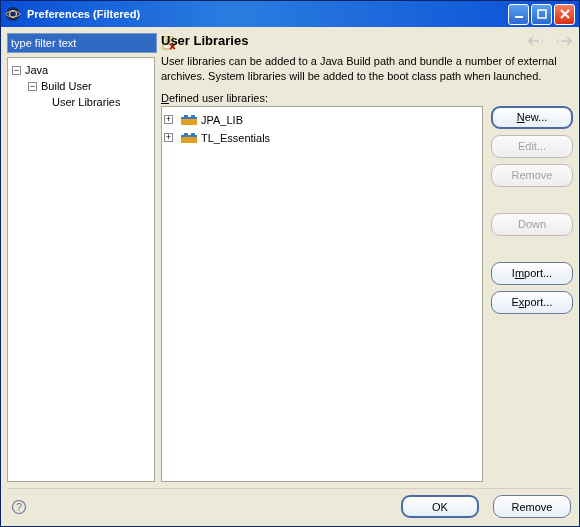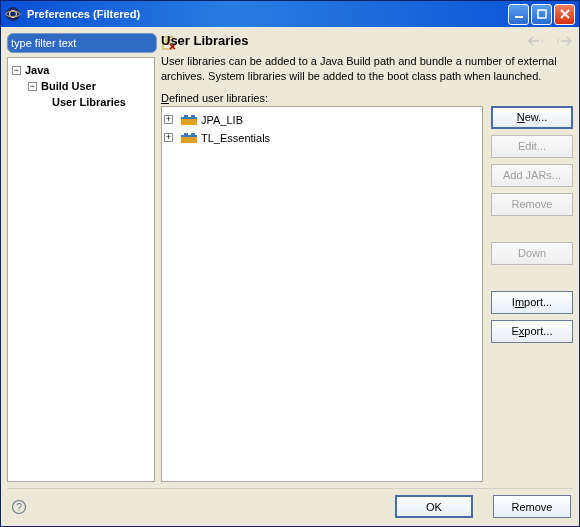--- a/index.html
+++ b/index.html
@@ -11,46 +11,46 @@
   .titlebar-title { flex: 1; }
   .winbtns { display: flex; gap: 2px; }
   .winbtn { width: 21px; height: 21px; border: 1px solid #fff; border-radius: 3px; display:flex; align-items:center; justify-content:center; background: linear-gradient(#5aa0f0,#2a6ad0); cursor:pointer; }
   .winbtn.close { background: linear-gradient(#f08060,#d83010); }
   .winbtn svg { width:12px; height:12px; }
   .body { flex:1; display:flex; flex-direction:column; padding: 6px; }
   .content-row { flex:1; display:flex; gap:6px; min-height:0; }
   .left-col { width: 148px; display:flex; flex-direction:column; }
   .filter-row { display:flex; align-items:center; gap:4px; margin-bottom:4px; }
   .filter-input { flex:1; height:20px; border:1px solid #7a9ac0; background:#fff; padding:1px 3px; color:#000; }
-  .filter-input.placeholder { background:#316ac5; color:#fff;border-radius:6px; }
+  .filter-input.placeholder { background:#316ac5; color:#fff; }
   .clear-btn { width:20px; height:20px; display:flex; align-items:center; justify-content:center; cursor:pointer; }
   .tree { flex:1; border:1px solid #aca899; background:#fff; overflow:auto; padding:4px 2px; }
   .tree-row { display:flex; align-items:center; height:16px; white-space:nowrap; cursor:pointer; }
   .tw { width:9px; height:9px; border:1px solid #8a8a8a; margin-right:4px; display:inline-flex; align-items:center; justify-content:center; font-size:9px; line-height:7px; color:#000; background:#fff; }
-  .tree-label { color:#000;font-weight:bold; }
+  .tree-label { color:#000; }
   .right-col { flex:1; display:flex; flex-direction:column; min-height:0; }
   .header-row { display:flex; align-items:center; margin-bottom:6px; }
   .section-title { font-size:13px; font-weight:bold; color:#000; }
   .nav-arrows { margin-left:auto; display:flex; gap:10px; align-items:center; color:#c0c0c0; }
   .nav-arrow { display:flex; align-items:center; cursor:default; }
   .desc { color:#000; line-height:1.35; margin-bottom:8px; }
   .field-label { color:#000; margin-bottom:2px; }
   .main-row { flex:1; display:flex; gap:8px; min-height:0; }
   .listbox { flex:1; border:1px solid #aca899; background:#fff; overflow:auto; padding:4px 2px; }
   .list-item { display:flex; align-items:center; gap:4px; height:18px; white-space:nowrap; cursor:pointer; }
   .lib-icon { display:inline-block; width:16px; height:12px; }
   .lib-icon svg { width:16px; height:12px; }
   .btn-col { width:82px; display:flex; flex-direction:column; gap:6px; }
-  .btn { height:23px; border:1px solid #6a7a98; background:linear-gradient(#fefefe,#e7eff8); border-radius:0; display:flex; align-items:center; justify-content:center; cursor:pointer; color:#000; }
+  .btn { height:23px; border:1px solid #6a7a98; background:linear-gradient(#fefefe,#e7eff8); border-radius:9px; display:flex; align-items:center; justify-content:center; cursor:pointer; color:#000; }
   .btn.disabled { color:#a0a0a0; border-color:#bcbcbc; background:linear-gradient(#fafafa,#eeeeee); cursor:default;align-items:center; }
   .btn.default { border-width:2px; border-color:#4a6aa8; }
   .btn-gap { height:14px; }
   .footer { display:flex; align-items:center; padding:6px 2px 2px 2px; border-top:1px solid #d4d0c8; margin-top:6px; }
   .help { width:20px; height:20px; display:flex; align-items:center; justify-content:center; cursor:pointer; }
-  .footer-btns { margin-left:auto; display:flex; gap:20px; }
+  .footer-btns { margin-left:auto; display:flex; gap:14px; }
   .footer .btn { width:78px; }
   u { text-decoration: underline; }
 </style>
 </head>
 <body>
 
 <div class="window">
 
   <div class="titlebar">
     <span class="titlebar-icon">
@@ -152,23 +152,20 @@
             </div>
           </div>
           <div class="btn-col">
             <div class="btn default">
                 <span><u>N</u>ew...</span>
               </div>
             <div class="btn disabled">
                 <span>Edit...</span>
               </div>
             <div class="btn disabled">
-                <span>Add JARs...</span>
-              </div>
-            <div class="btn disabled">
                 <span>Remove</span>
               </div>
             <div class="btn-gap"></div>
             <div class="btn disabled">
                 <span>Down</span>
               </div>
             <div class="btn-gap"></div>
             <div class="btn">
                 <span>I<u>m</u>port...</span>
               </div>

